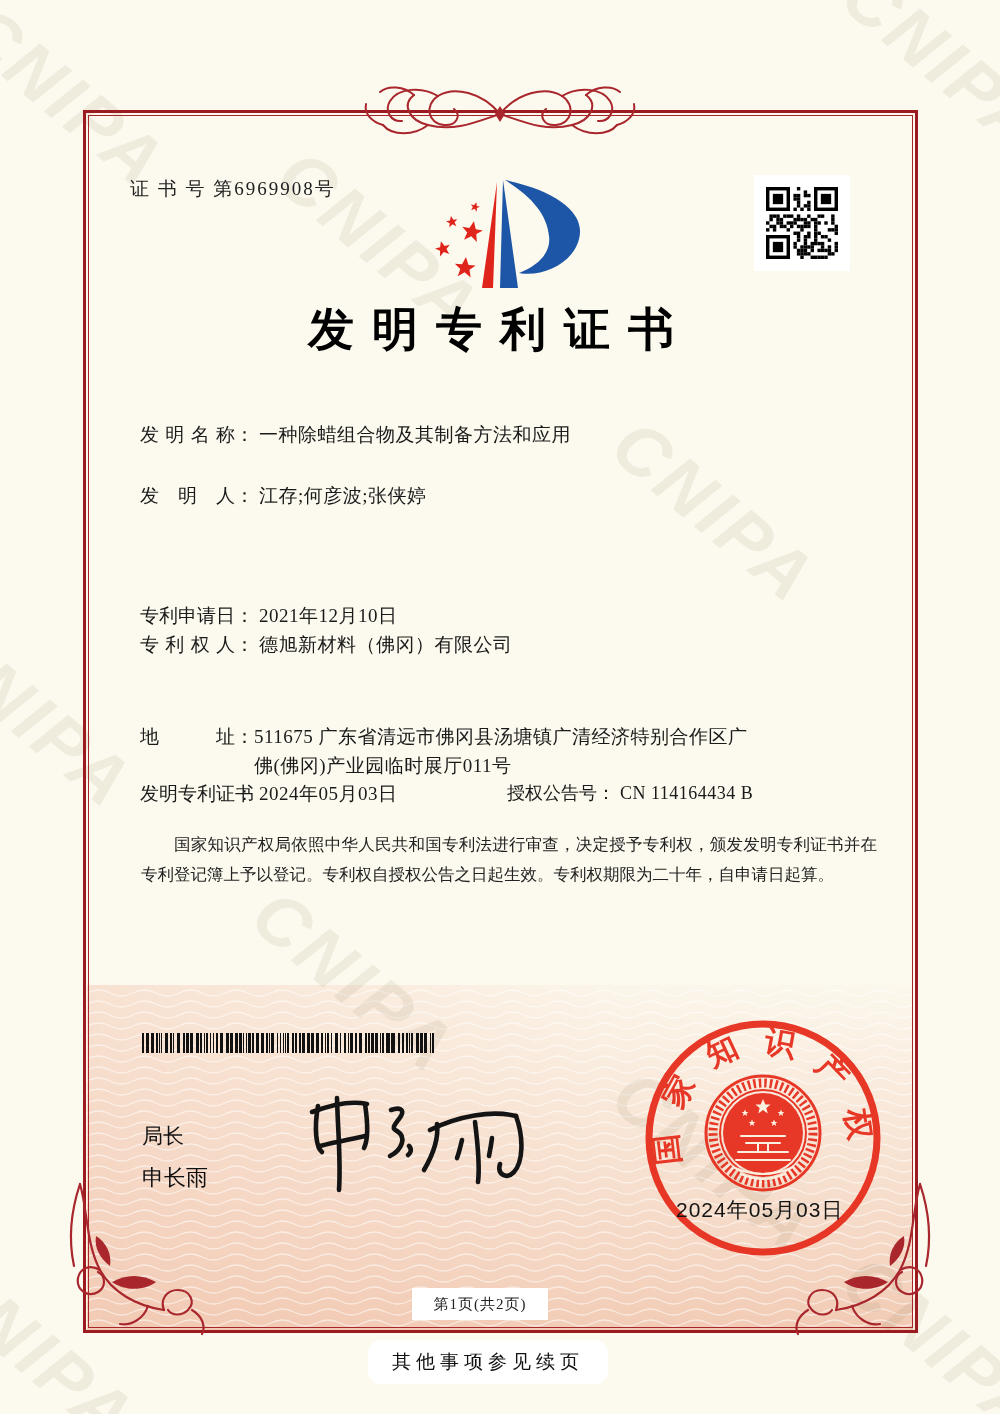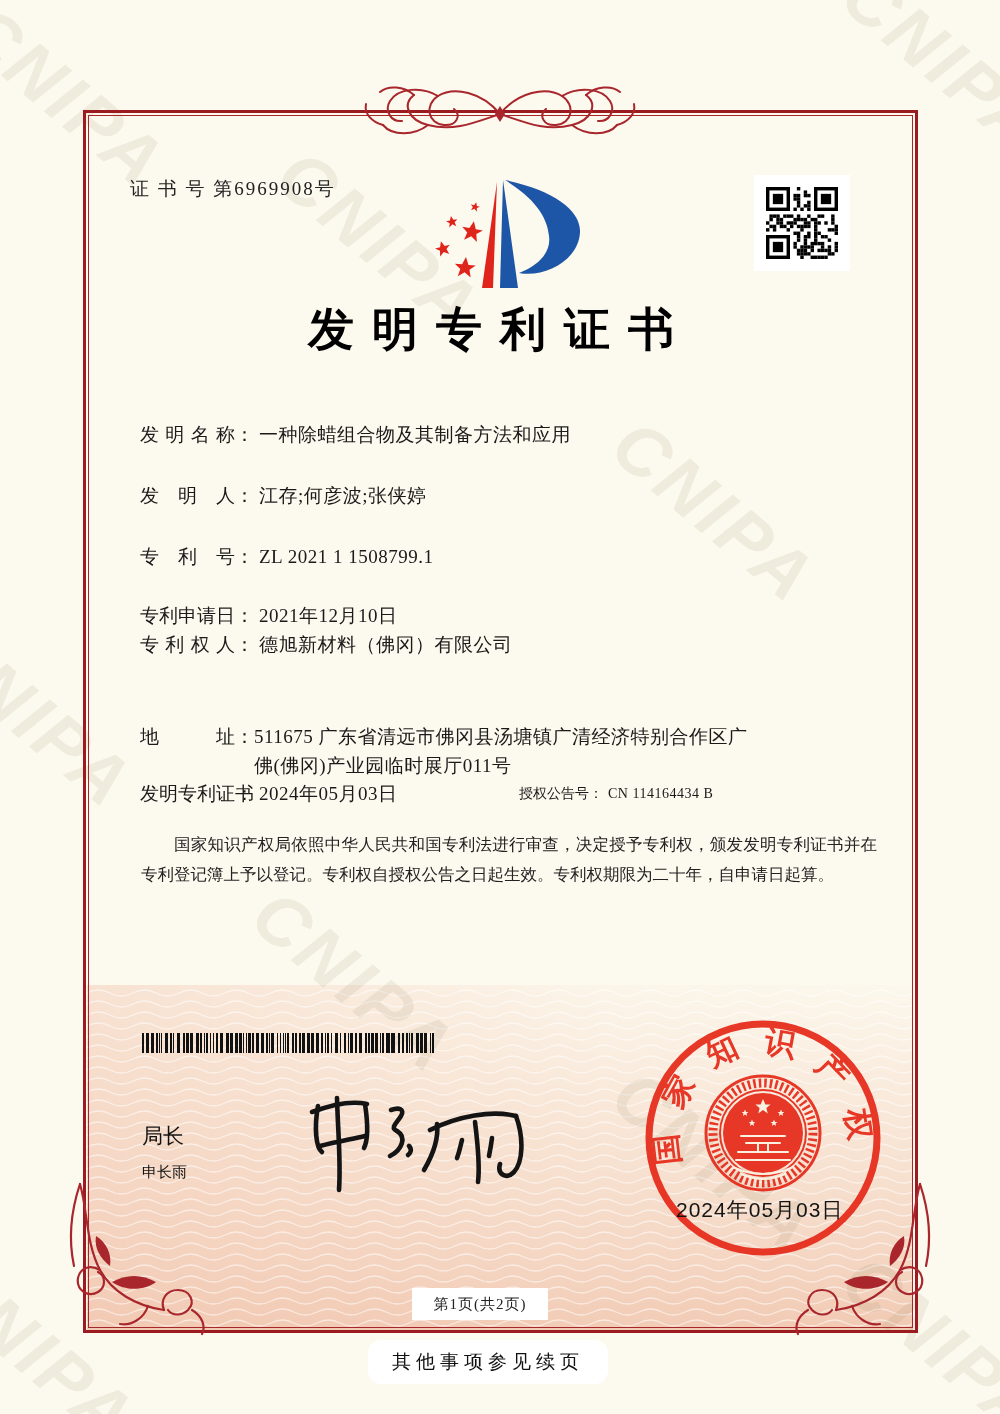--- a/index.html
+++ b/index.html
@@ -38,33 +38,33 @@
   .doc-title{
     position:absolute;left:0;right:0;top:299px;text-align:center;
     font-size:46px;font-weight:bold;letter-spacing:18px;color:#000;z-index:5;
   }
   
   .row{position:absolute;left:140px;font-size:19px;line-height:29px;z-index:5;white-space:nowrap;}
   .lab{display:inline-block;width:95px;text-align:justify;text-align-last:justify;text-justify:inter-character;vertical-align:top;}
   .colon{vertical-align:top;}
   .val{margin-left:5px;vertical-align:top;letter-spacing:0.5px;}
   .val-wrap{display:inline-block;width:505px;white-space:normal;vertical-align:top;letter-spacing:0.5px;}
-  .row-right{position:absolute;left:519px;font-size:14px;line-height:29px;z-index:5;white-space:nowrap;text-align:right;}
+  .row-right{position:absolute;left:507px;font-size:18px;line-height:29px;z-index:5;white-space:nowrap;text-align:right;}
   .lab5{display:inline-block;vertical-align:top;}
   
   .body-text{
     position:absolute;left:141px;top:830px;width:736px;z-index:5;
     font-size:16.5px;line-height:30px;text-align:justify;color:#222;
   }
   .body-text p{margin:0;text-indent:2em;}
   
   .barcode{position:absolute;left:142px;top:1033px;z-index:5;}
   .sig-title{position:absolute;left:142px;top:1122px;font-size:21px;z-index:5;
     font-family:Liberation Sans, sans-serif;color:#111;}
-  .sig-name{position:absolute;left:142px;top:1163px;font-size:15px;z-index:5;
+  .sig-name{position:absolute;left:142px;top:1163px;font-size:22px;z-index:5;
     font-family:Liberation Serif, serif;color:#111;}
   .signature{position:absolute;left:300px;top:1050px;z-index:5;}
   .seal{position:absolute;left:638px;top:1013px;z-index:6;opacity:0.93;}
   .seal-date{position:absolute;left:676px;top:1196px;font-size:21px;letter-spacing:1px;color:#141414;z-index:7;
     font-family:"Liberation Sans","DejaVu Sans",sans-serif;}
   .pageno-box{position:absolute;left:412px;top:1288px;width:136px;height:32px;background:#ffffff;
     display:flex;align-items:center;justify-content:center;z-index:5;font-size:15px;letter-spacing:1px;color:#222;}
   .note-box{position:absolute;left:368px;top:1340px;width:240px;height:44px;background:#ffffff;
     display:flex;align-items:center;justify-content:center;z-index:5;font-size:19px;letter-spacing:5px;color:#111;border-radius:13px;}
 </style>
@@ -328,23 +328,20 @@
   </svg>
 
   <div class="doc-title">发明专利证书</div>
 
   <div class="row" style="top:420px">
     <span class="lab">发明名称</span><span class="colon">：</span><span class="val">一种除蜡组合物及其制备方法和应用</span>
   </div>
   <div class="row" style="top:481px">
     <span class="lab">发明人</span><span class="colon">：</span><span class="val">江存;何彦波;张侠婷</span>
   </div>
-  <div class="row" style="top:542px">
-    <span class="lab">专利号</span><span class="colon">：</span><span class="val">ZL 2021 1 1508799.1</span>
-  </div>
   <div class="row" style="top:601px">
     <span class="lab">专利申请日</span><span class="colon">：</span><span class="val">2021年12月10日</span>
   </div>
   <div class="row" style="top:630px">
     <span class="lab">专利权人</span><span class="colon">：</span><span class="val">德旭新材料（佛冈）有限公司</span>
   </div>
   <div class="row" style="top:722px">
     <span class="lab">地址</span><span class="colon">：</span><span class="val-wrap">511675 广东省清远市佛冈县汤塘镇广清经济特别合作区广佛(佛冈)产业园临时展厅011号</span>
   </div>
   <div class="row" style="top:779px">

